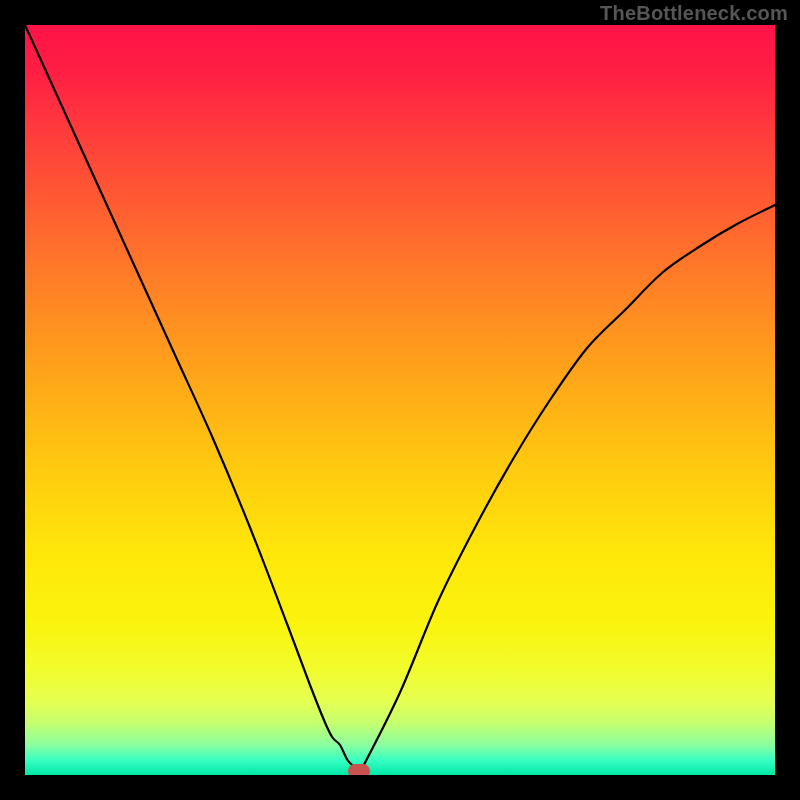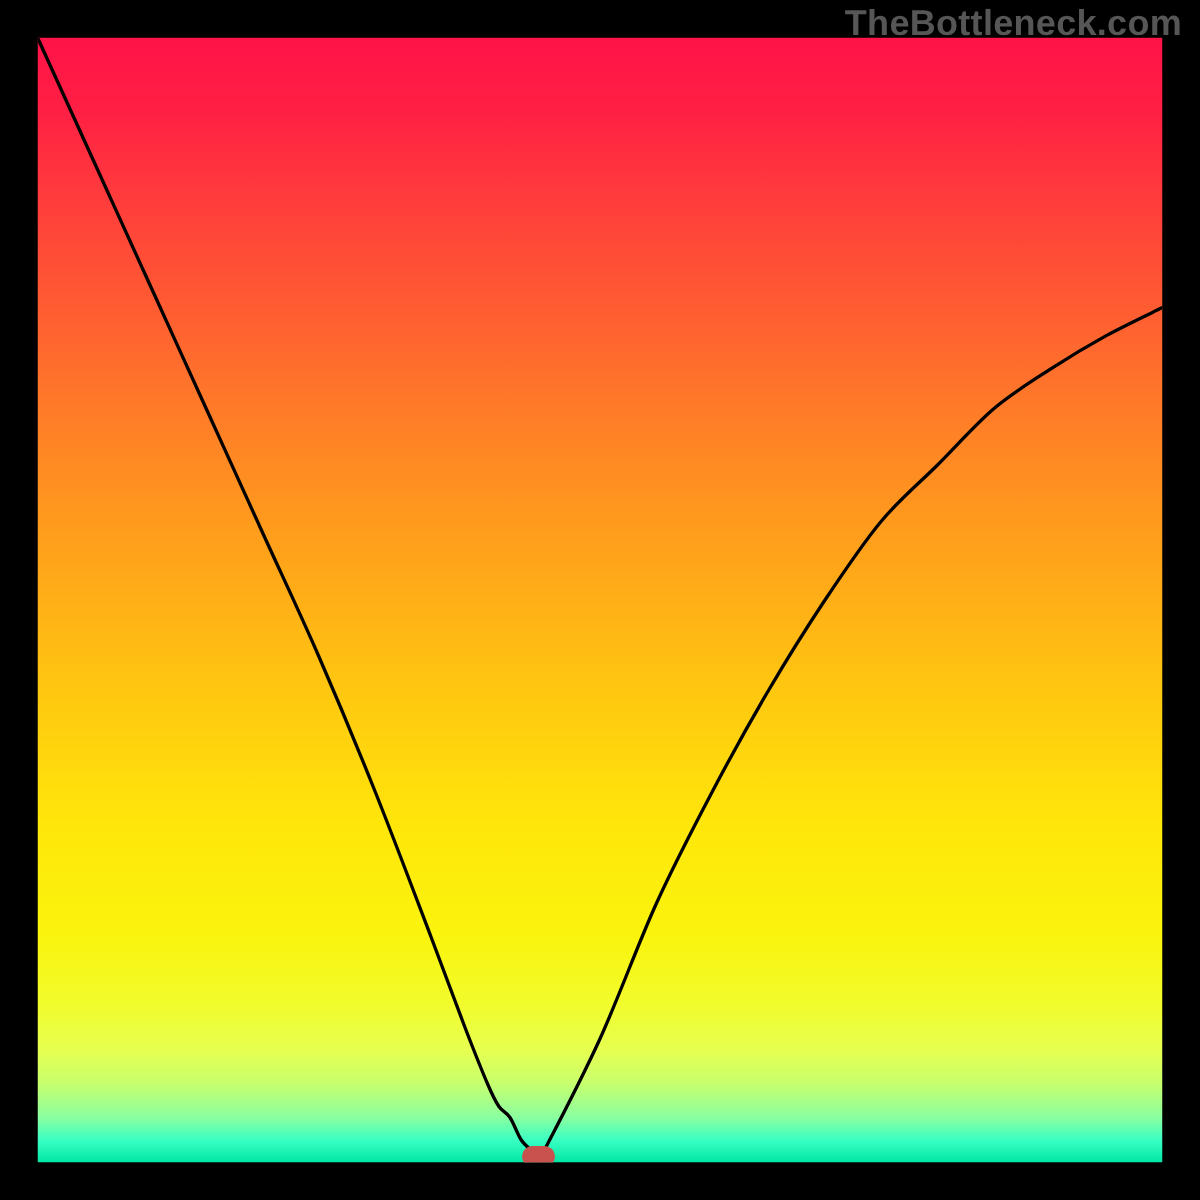--- a/index.html
+++ b/index.html
@@ -14,21 +14,21 @@
     position: relative;
     width: 800px;
     height: 800px;
     background: #000;
   }
   .watermark {
     position: absolute;
     top: 2px;
     right: 12px;
     font-family: Arial, Helvetica, sans-serif;
-    font-size: 24px;
+    font-size: 20px;
     font-weight: 600;
     color: #565656;
     letter-spacing: 0.2px;
     z-index: 3;
   }
   .plot {
     position: absolute;
     left: 25px;
     top: 25px;
     width: 750px;

